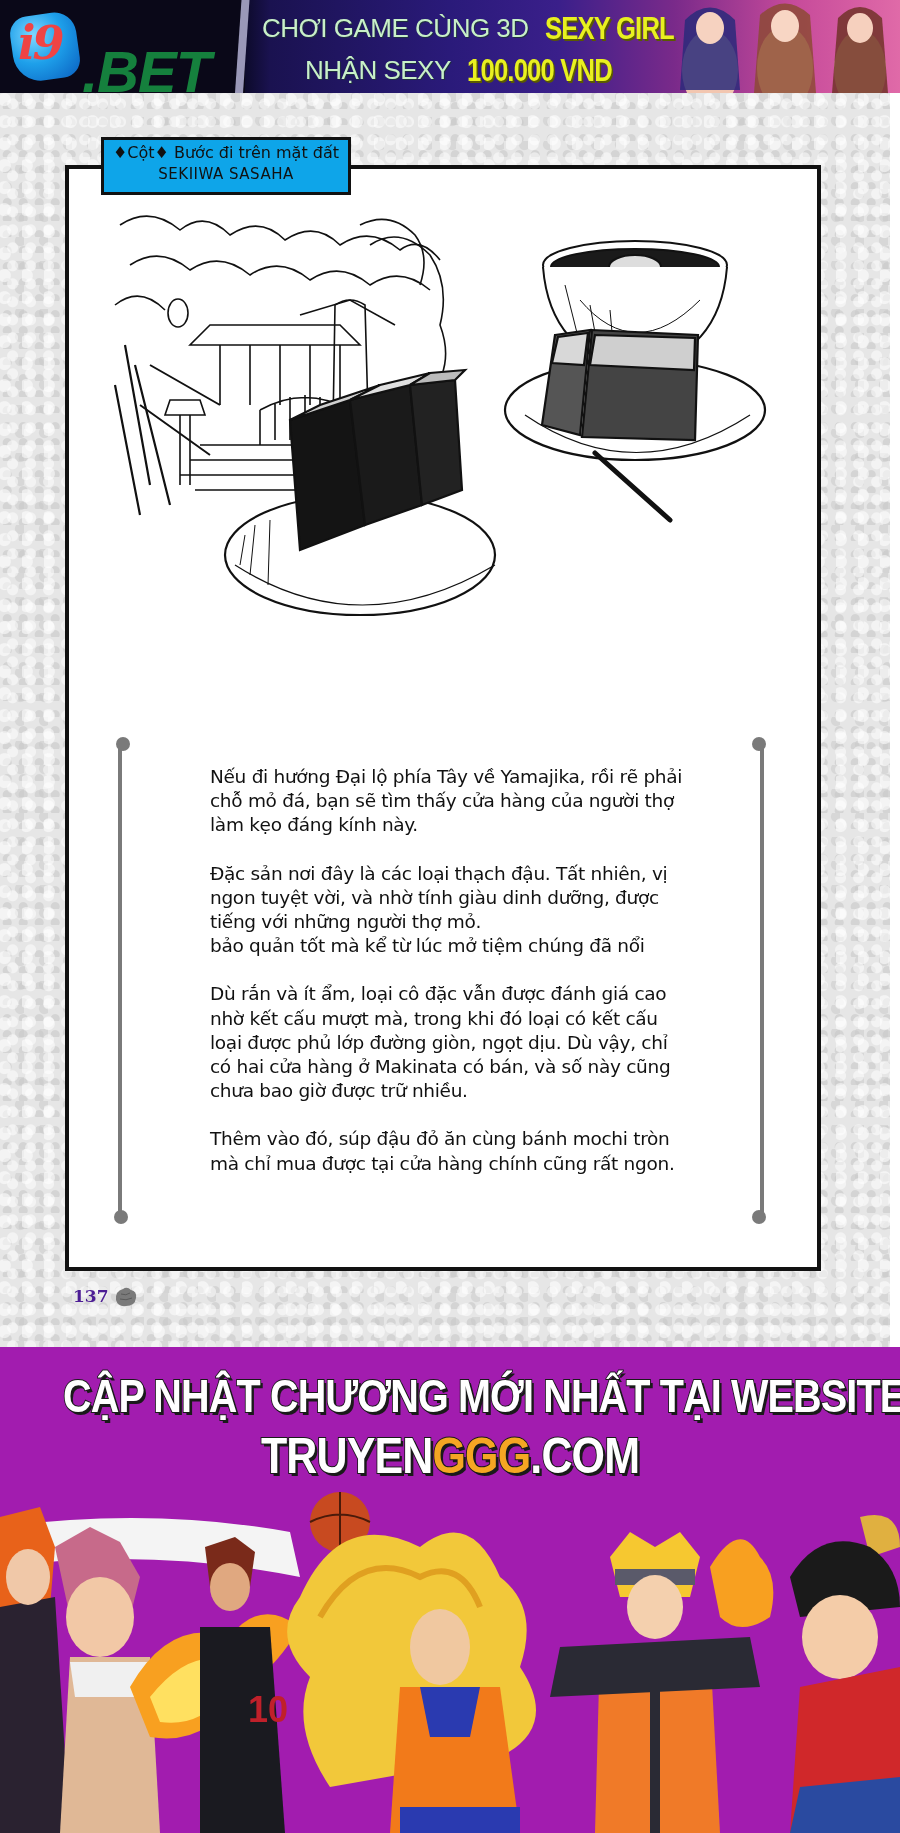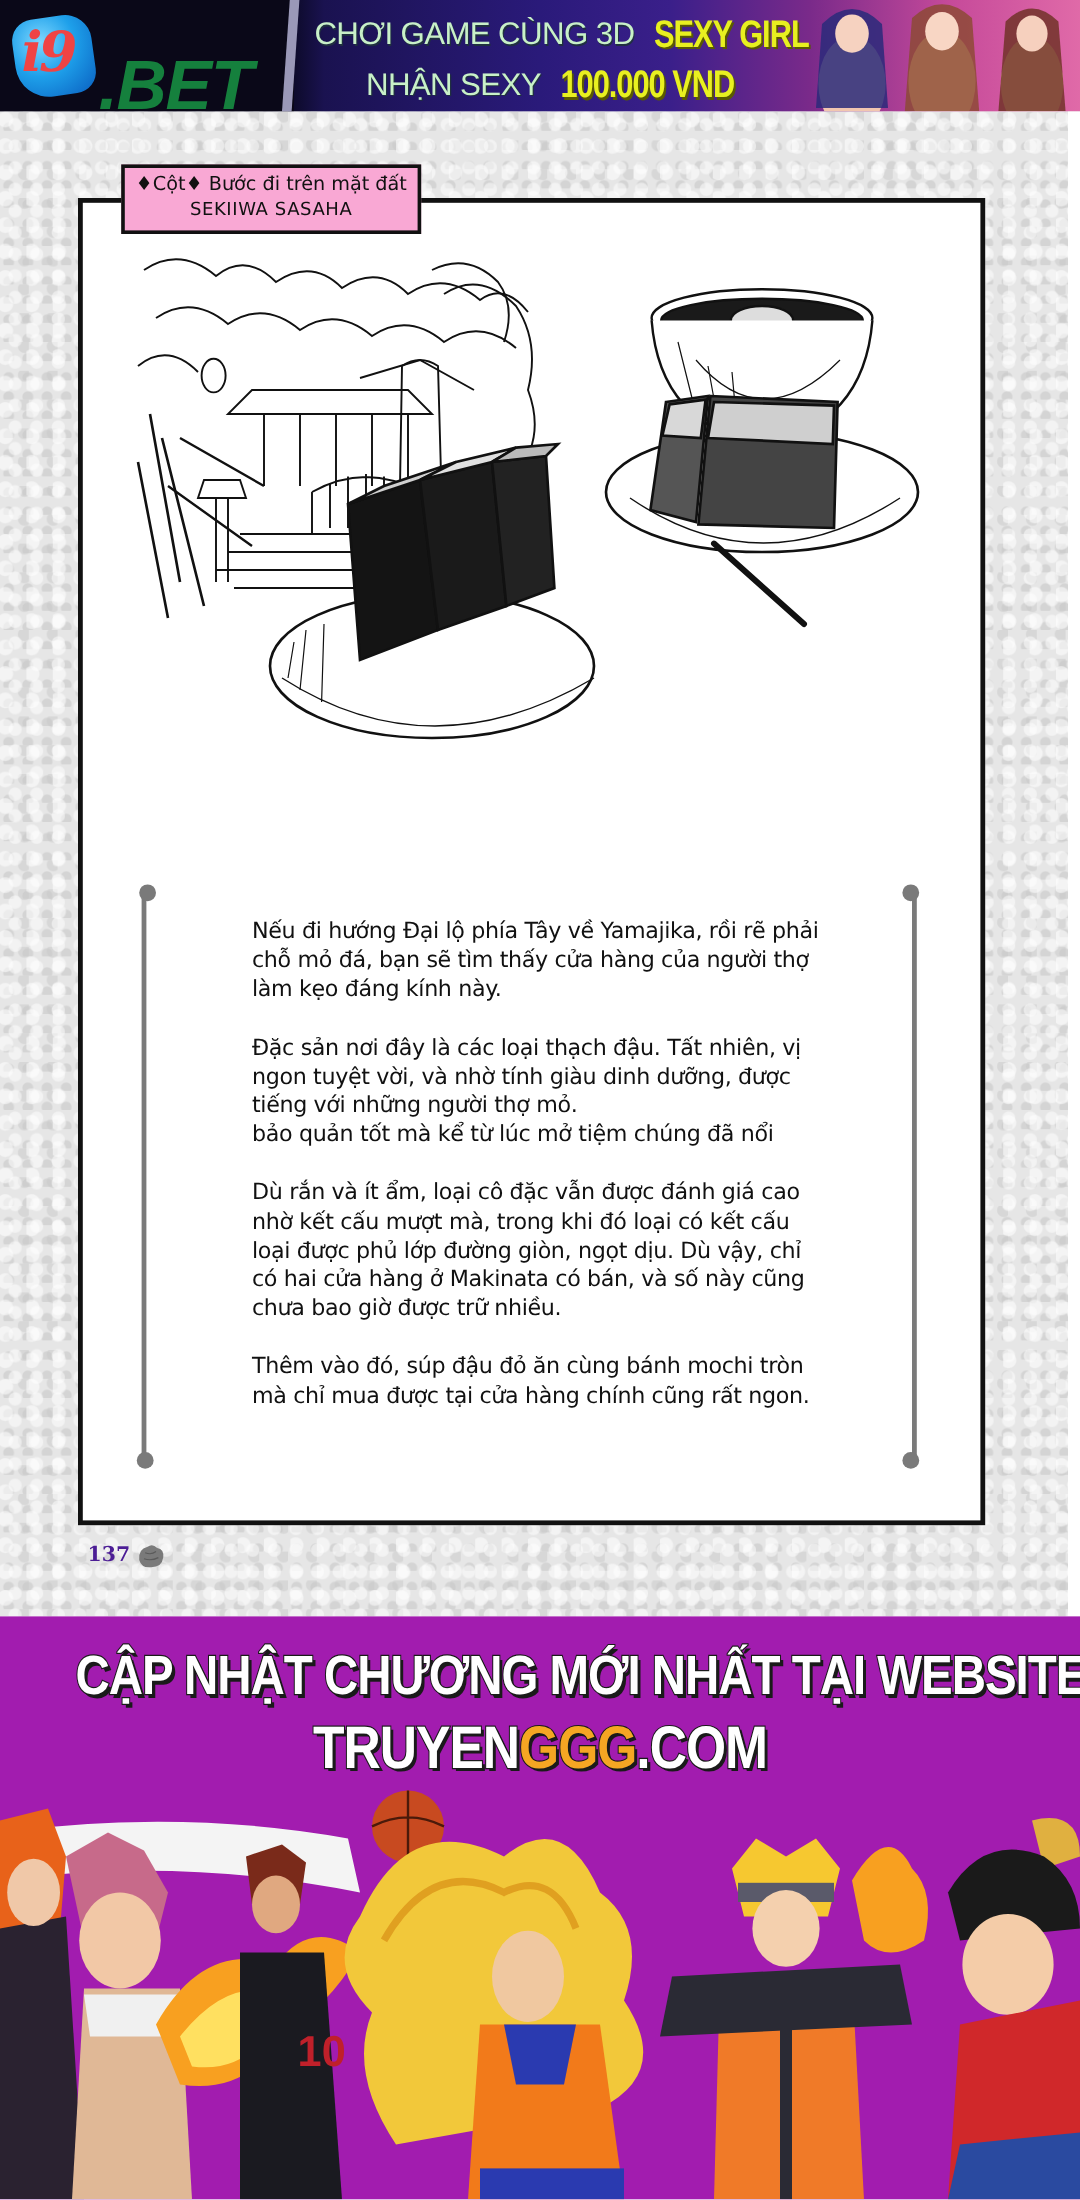--- a/index.html
+++ b/index.html
@@ -51,21 +51,21 @@
     background-size: 22px 22px, 18px 18px, 16px 16px, 24px 24px;
   }
   .page-edge { position: absolute; left: 890px; top: 93px; width: 10px; height: 1254px; background: #ffffff; }
 
   .panel {
     position: absolute; left: 65px; top: 165px; width: 756px; height: 1106px;
     background: #ffffff; border: 4px solid #111111;
   }
   .label-box {
     position: absolute; left: 101px; top: 137px; width: 250px; height: 58px;
-    background: #f9a8d4; border: 3px solid #111111; text-align: center;
+    background: #0ea5e9; border: 3px solid #111111; text-align: center;
   }
   .label-line1 { font-family: "DejaVu Sans", sans-serif; font-size: 16px; color: #111; margin-top: 3px; }
   .label-line2 { font-family: "DejaVu Sans", sans-serif; font-size: 15px; color: #111; letter-spacing: 0.5px; line-height: 24px; }
 
   
   .illustration { position: absolute; left: 110px; top: 205px; width: 680px; height: 470px; }
 
   
   .bracket { position: absolute; width: 4px; background: #7a7a7a; }
   .bracket-dot { position: absolute; width: 14px; height: 14px; border-radius: 50%; background: #7a7a7a; }

